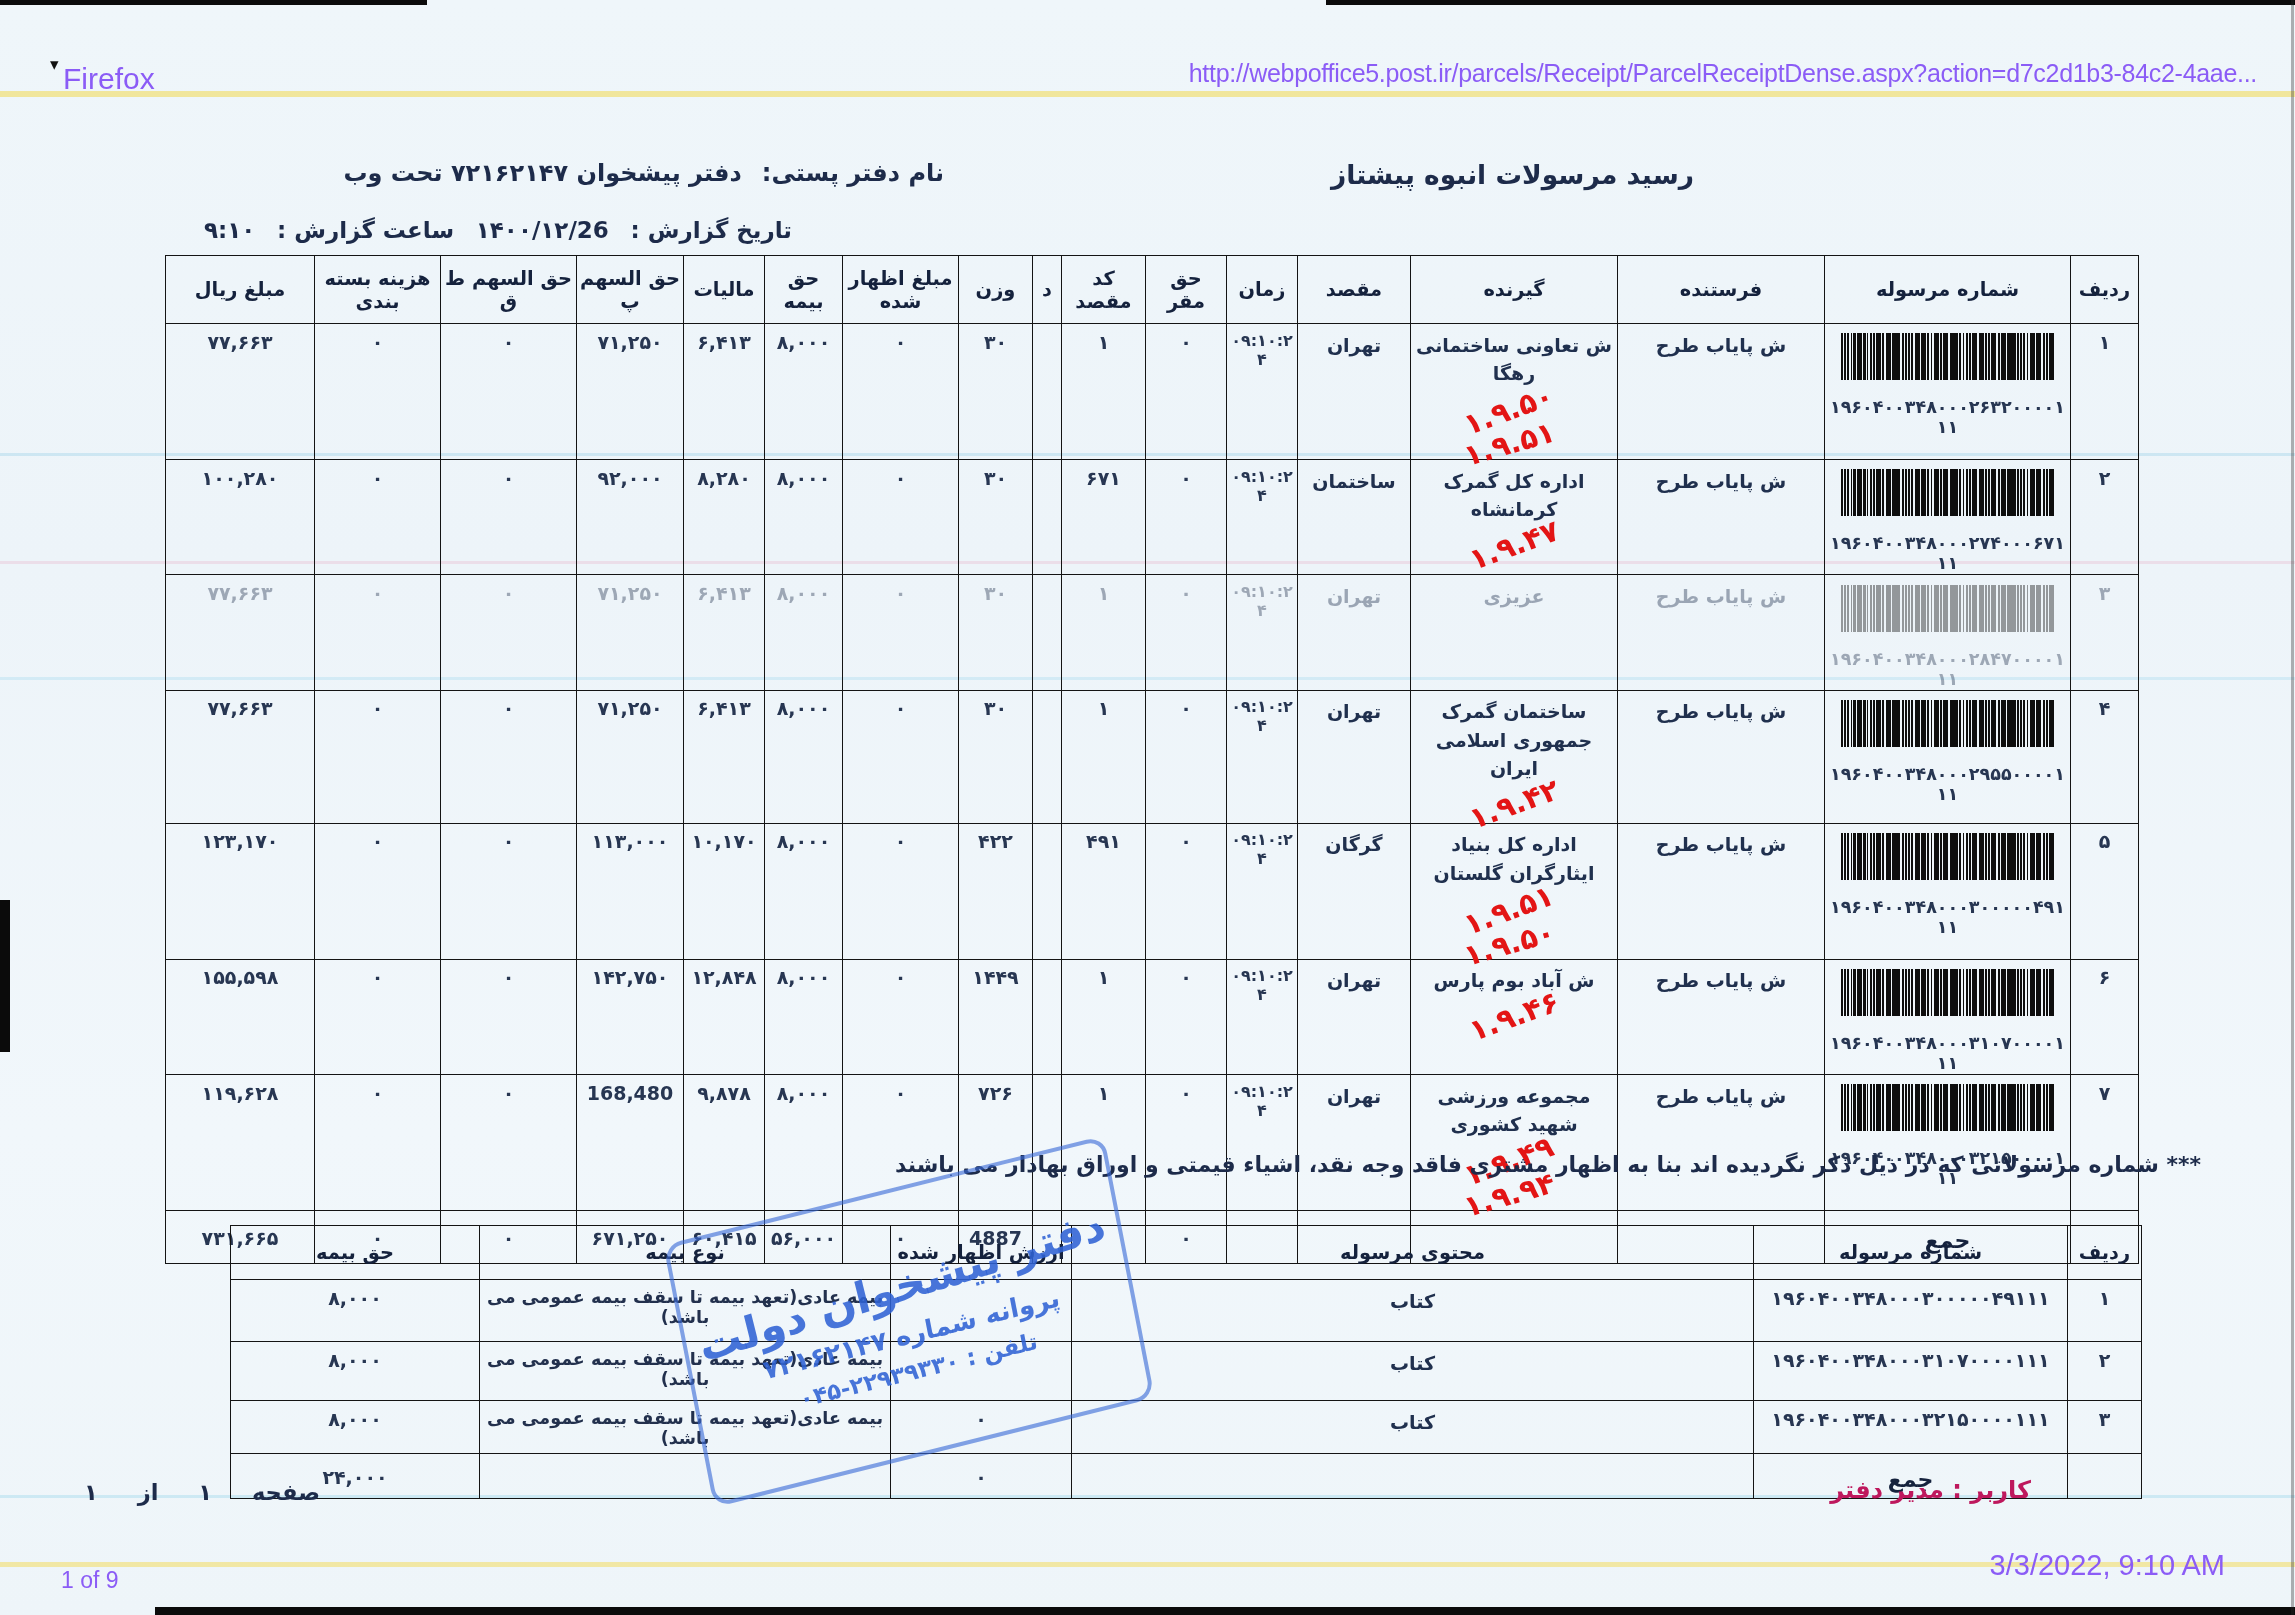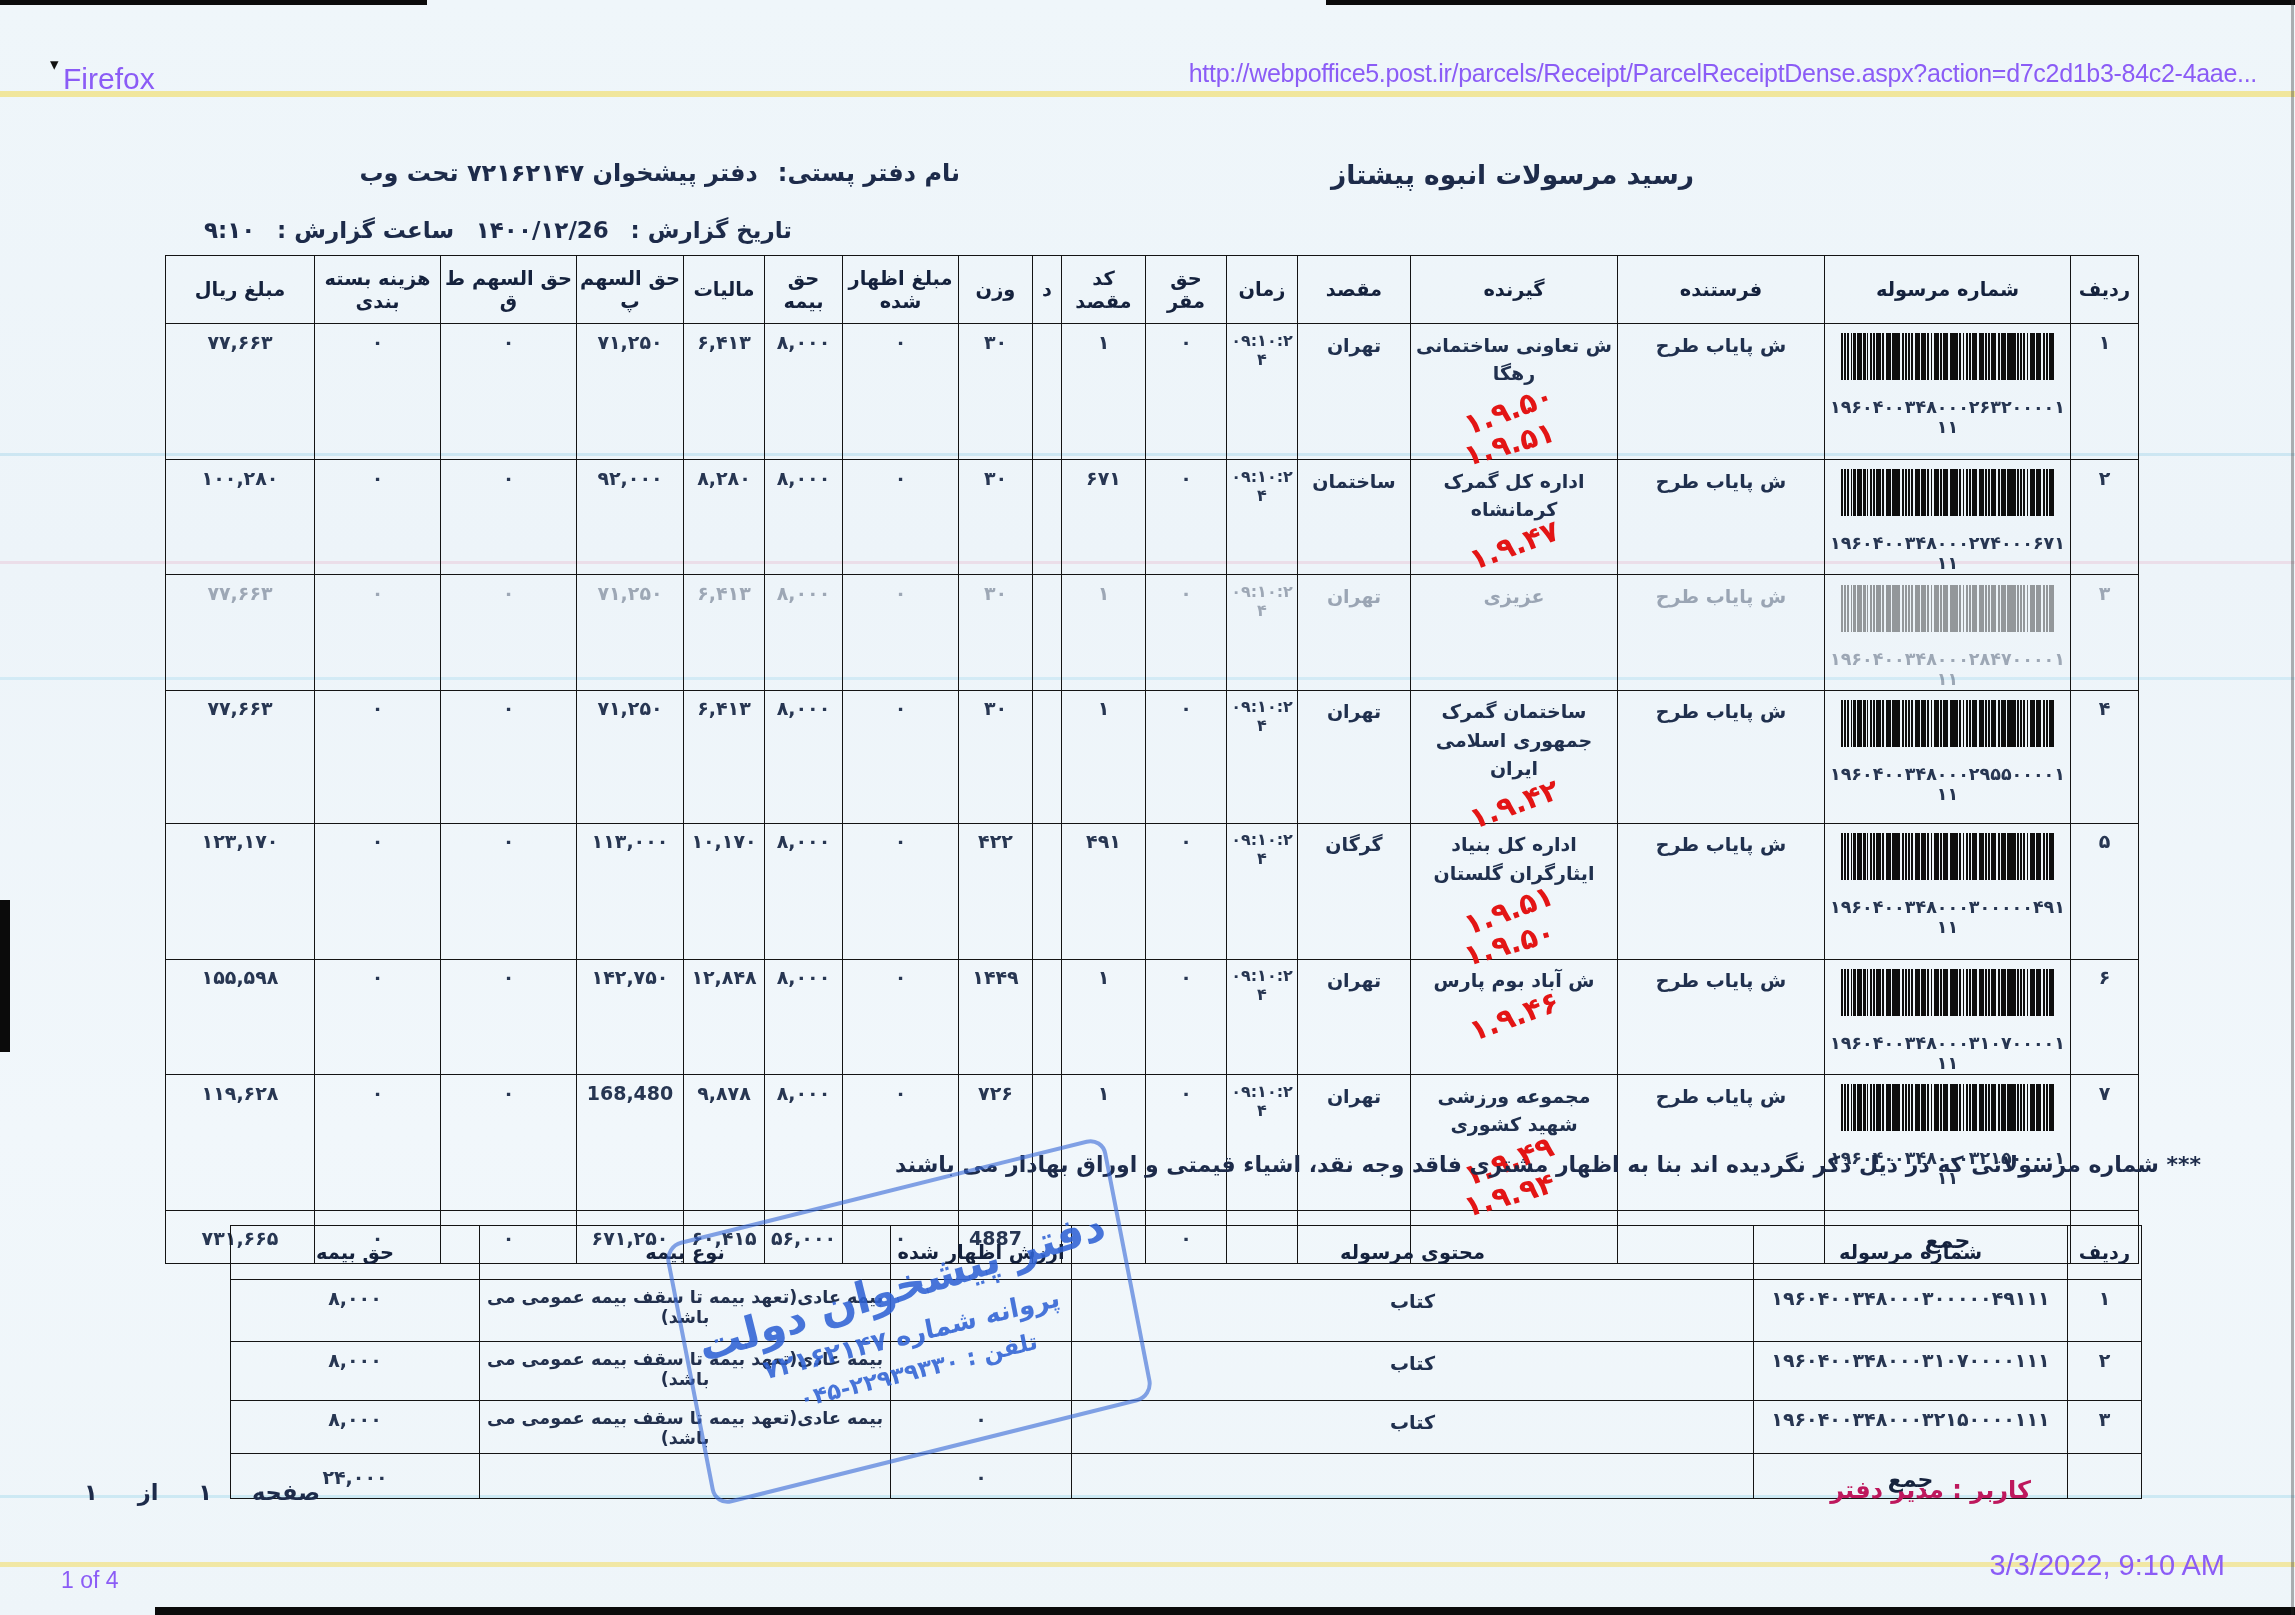--- a/index.html
+++ b/index.html
@@ -15,21 +15,21 @@
   .abs{position:absolute;}
   .rtl{direction:rtl;text-align:right;}
   
   .bar{background:#0b0b0b;}
   .streak{pointer-events:none;}
   
   .browser-label{left:63px;top:62px;font-size:30px;}
   .browser-mark{left:50px;top:54px;font-size:17px;color:#111;}
   .url{right:38px;top:59px;font-size:25px;letter-spacing:-0.3px;}
   .doc-title{right:601px;top:159px;font-size:26.5px;font-weight:bold;color:#1d2b4a;}
-  .office-line{left:336px;top:159px;width:608px;font-size:24px;font-weight:bold;color:#1d2b4a;margin-left:16px;}
+  .office-line{left:336px;top:159px;width:608px;font-size:24px;font-weight:bold;color:#1d2b4a;}
   .date-line{left:204px;top:217px;width:588px;display:flex;direction:rtl;justify-content:space-between;font-size:23px;font-weight:bold;color:#1d2b4a;}
   
   table{border-collapse:collapse;table-layout:fixed;background:transparent;}
   td,th{border:1.9px solid #141414;overflow:visible;word-wrap:break-word;}
   th{font-size:19.4px;font-weight:bold;color:#15223d;vertical-align:middle;text-align:center;padding:2.6px;}
   td{vertical-align:top;text-align:center;padding:6.5px 2.6px 1.3px 2.6px;}
   .main-table-wrap{left:165px;top:255px;}
   #main-table{width:1972px;}
   #main-table thead tr{height:68px;}
   #main-tbody tr:nth-child(1){height:94px;}
@@ -452,14 +452,14 @@
 </div>
 
 <div class="abs rtl user-line">کاربر : مدیر دفتر</div>
 <div class="abs page-line">
   <span>صفحه</span>
   <span>۱</span>
   <span>از</span>
   <span>۱</span>
 </div>
 <div class="abs serif print-date">3/3/2022, 9:10 AM</div>
-<div class="abs serif page-of">1 of 4</div>
+<div class="abs serif page-of">1 of 9</div>
 
 
 </body></html>

